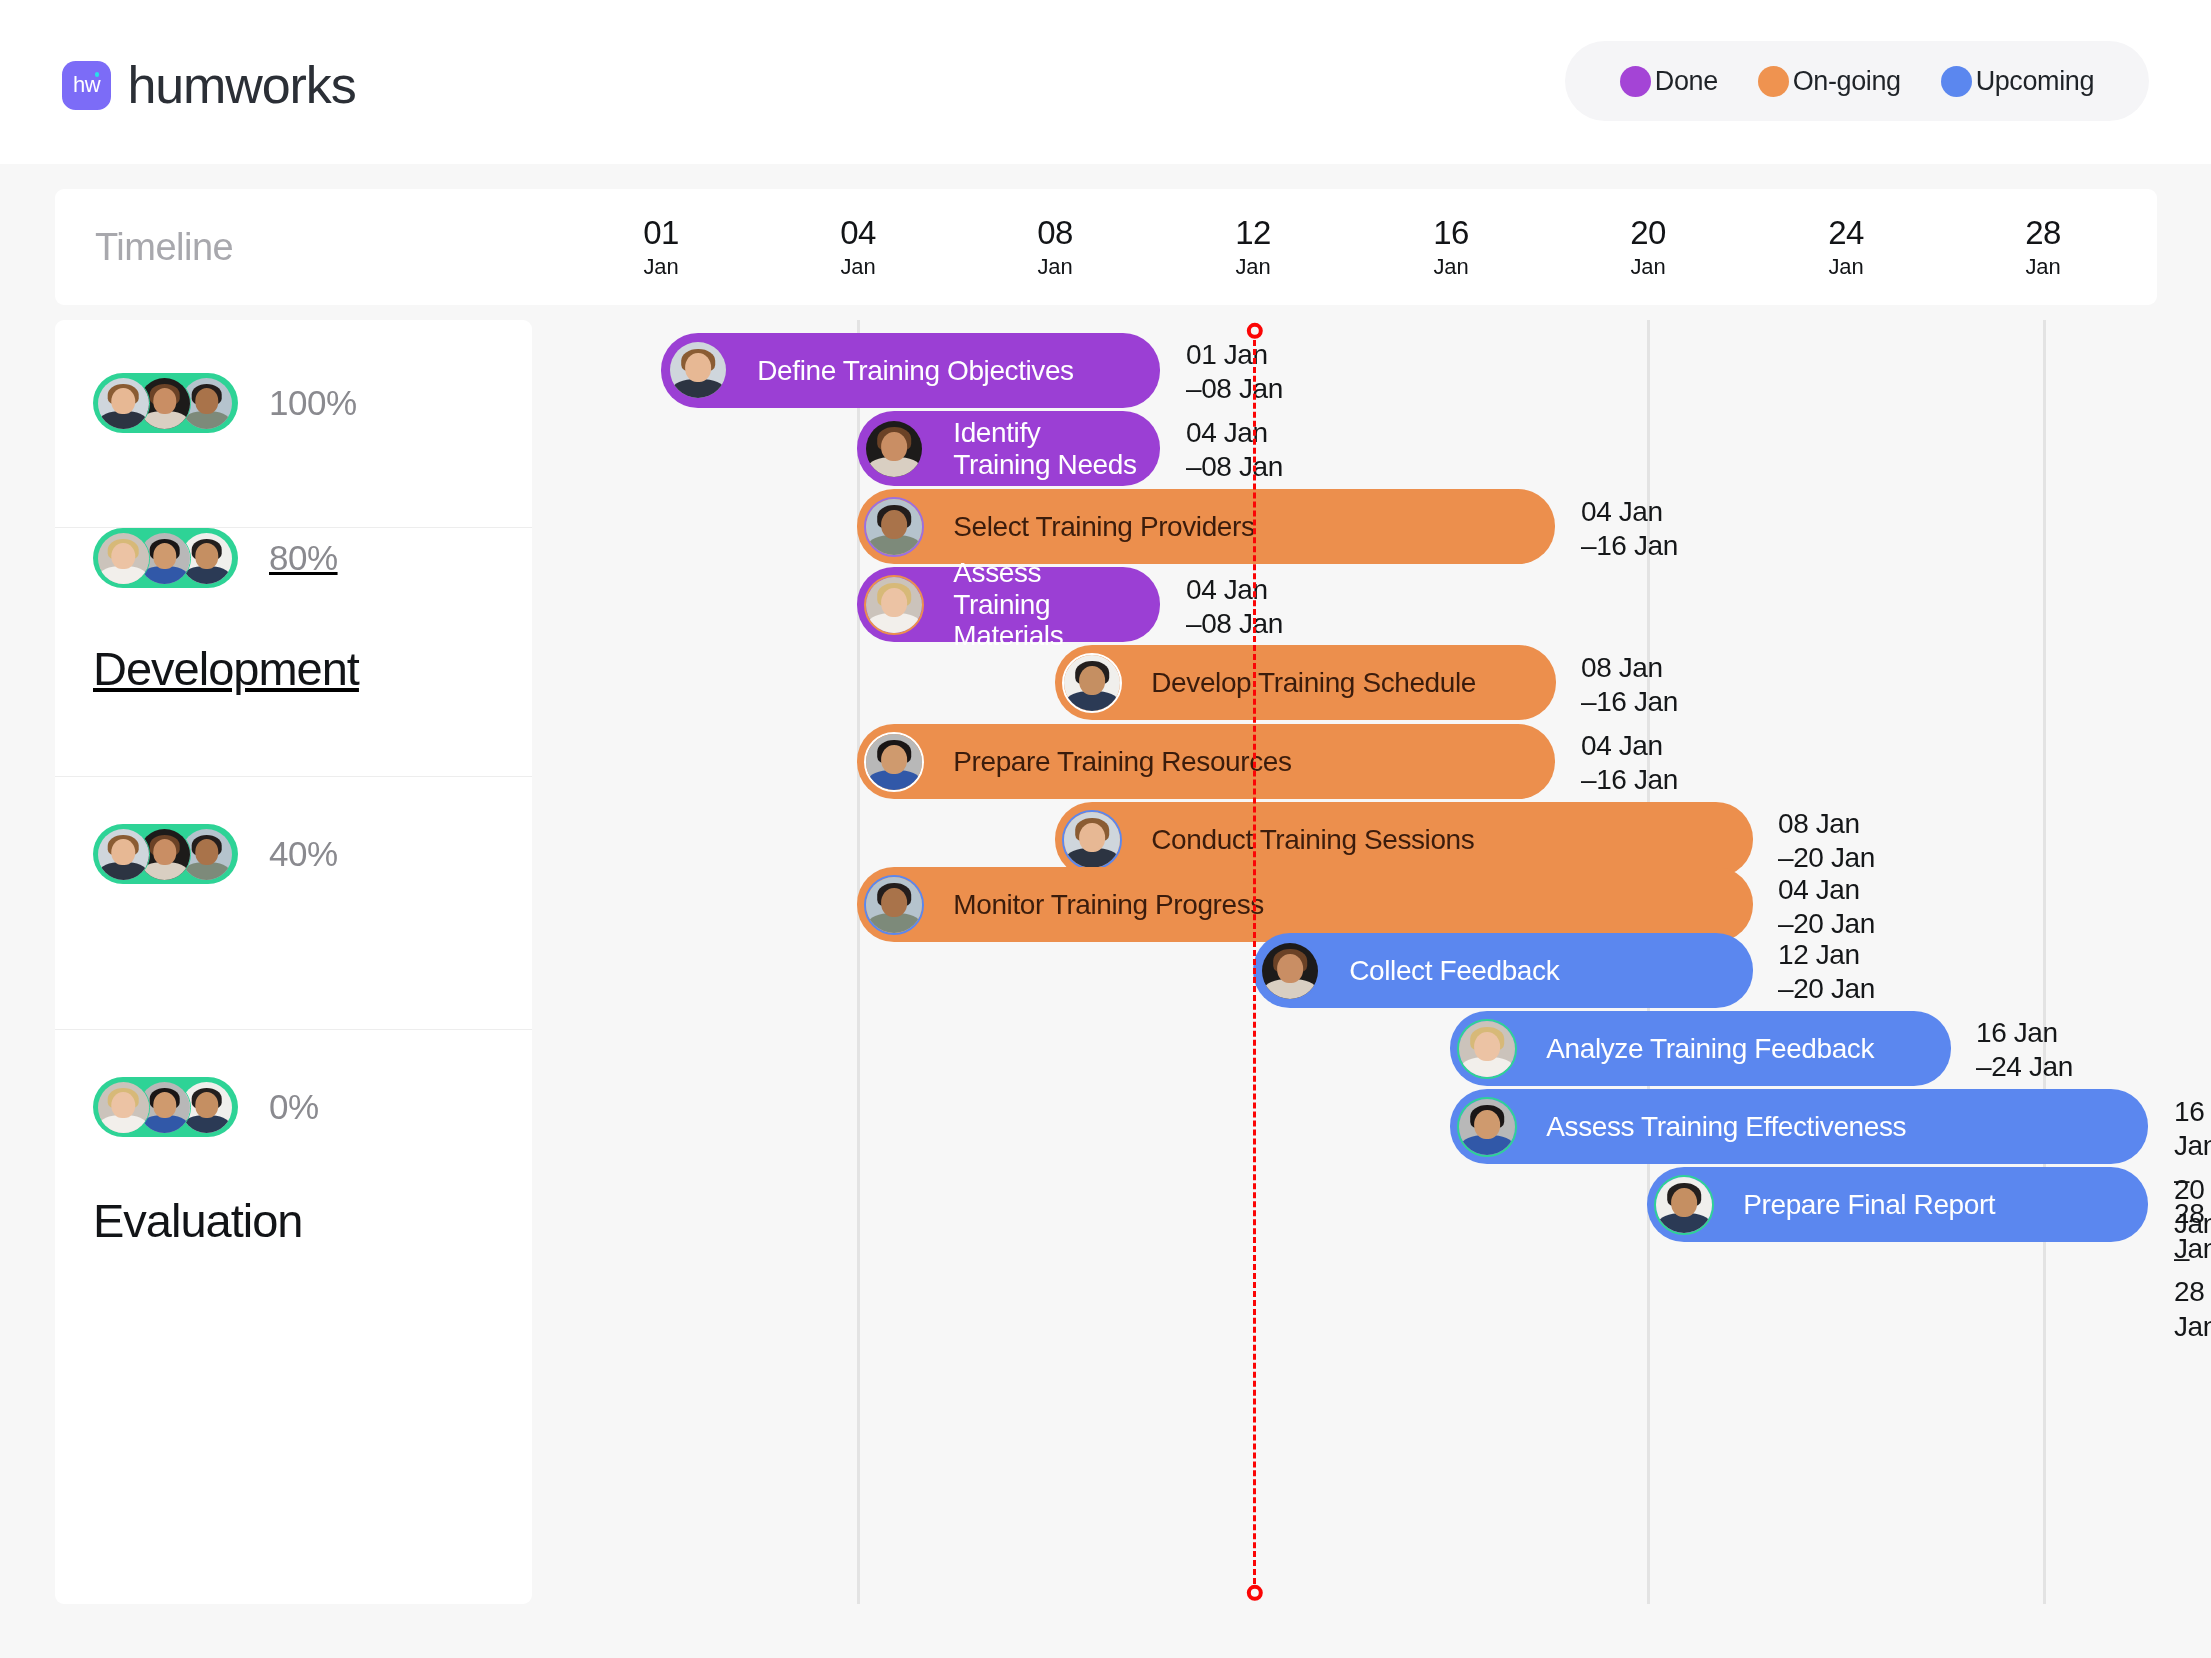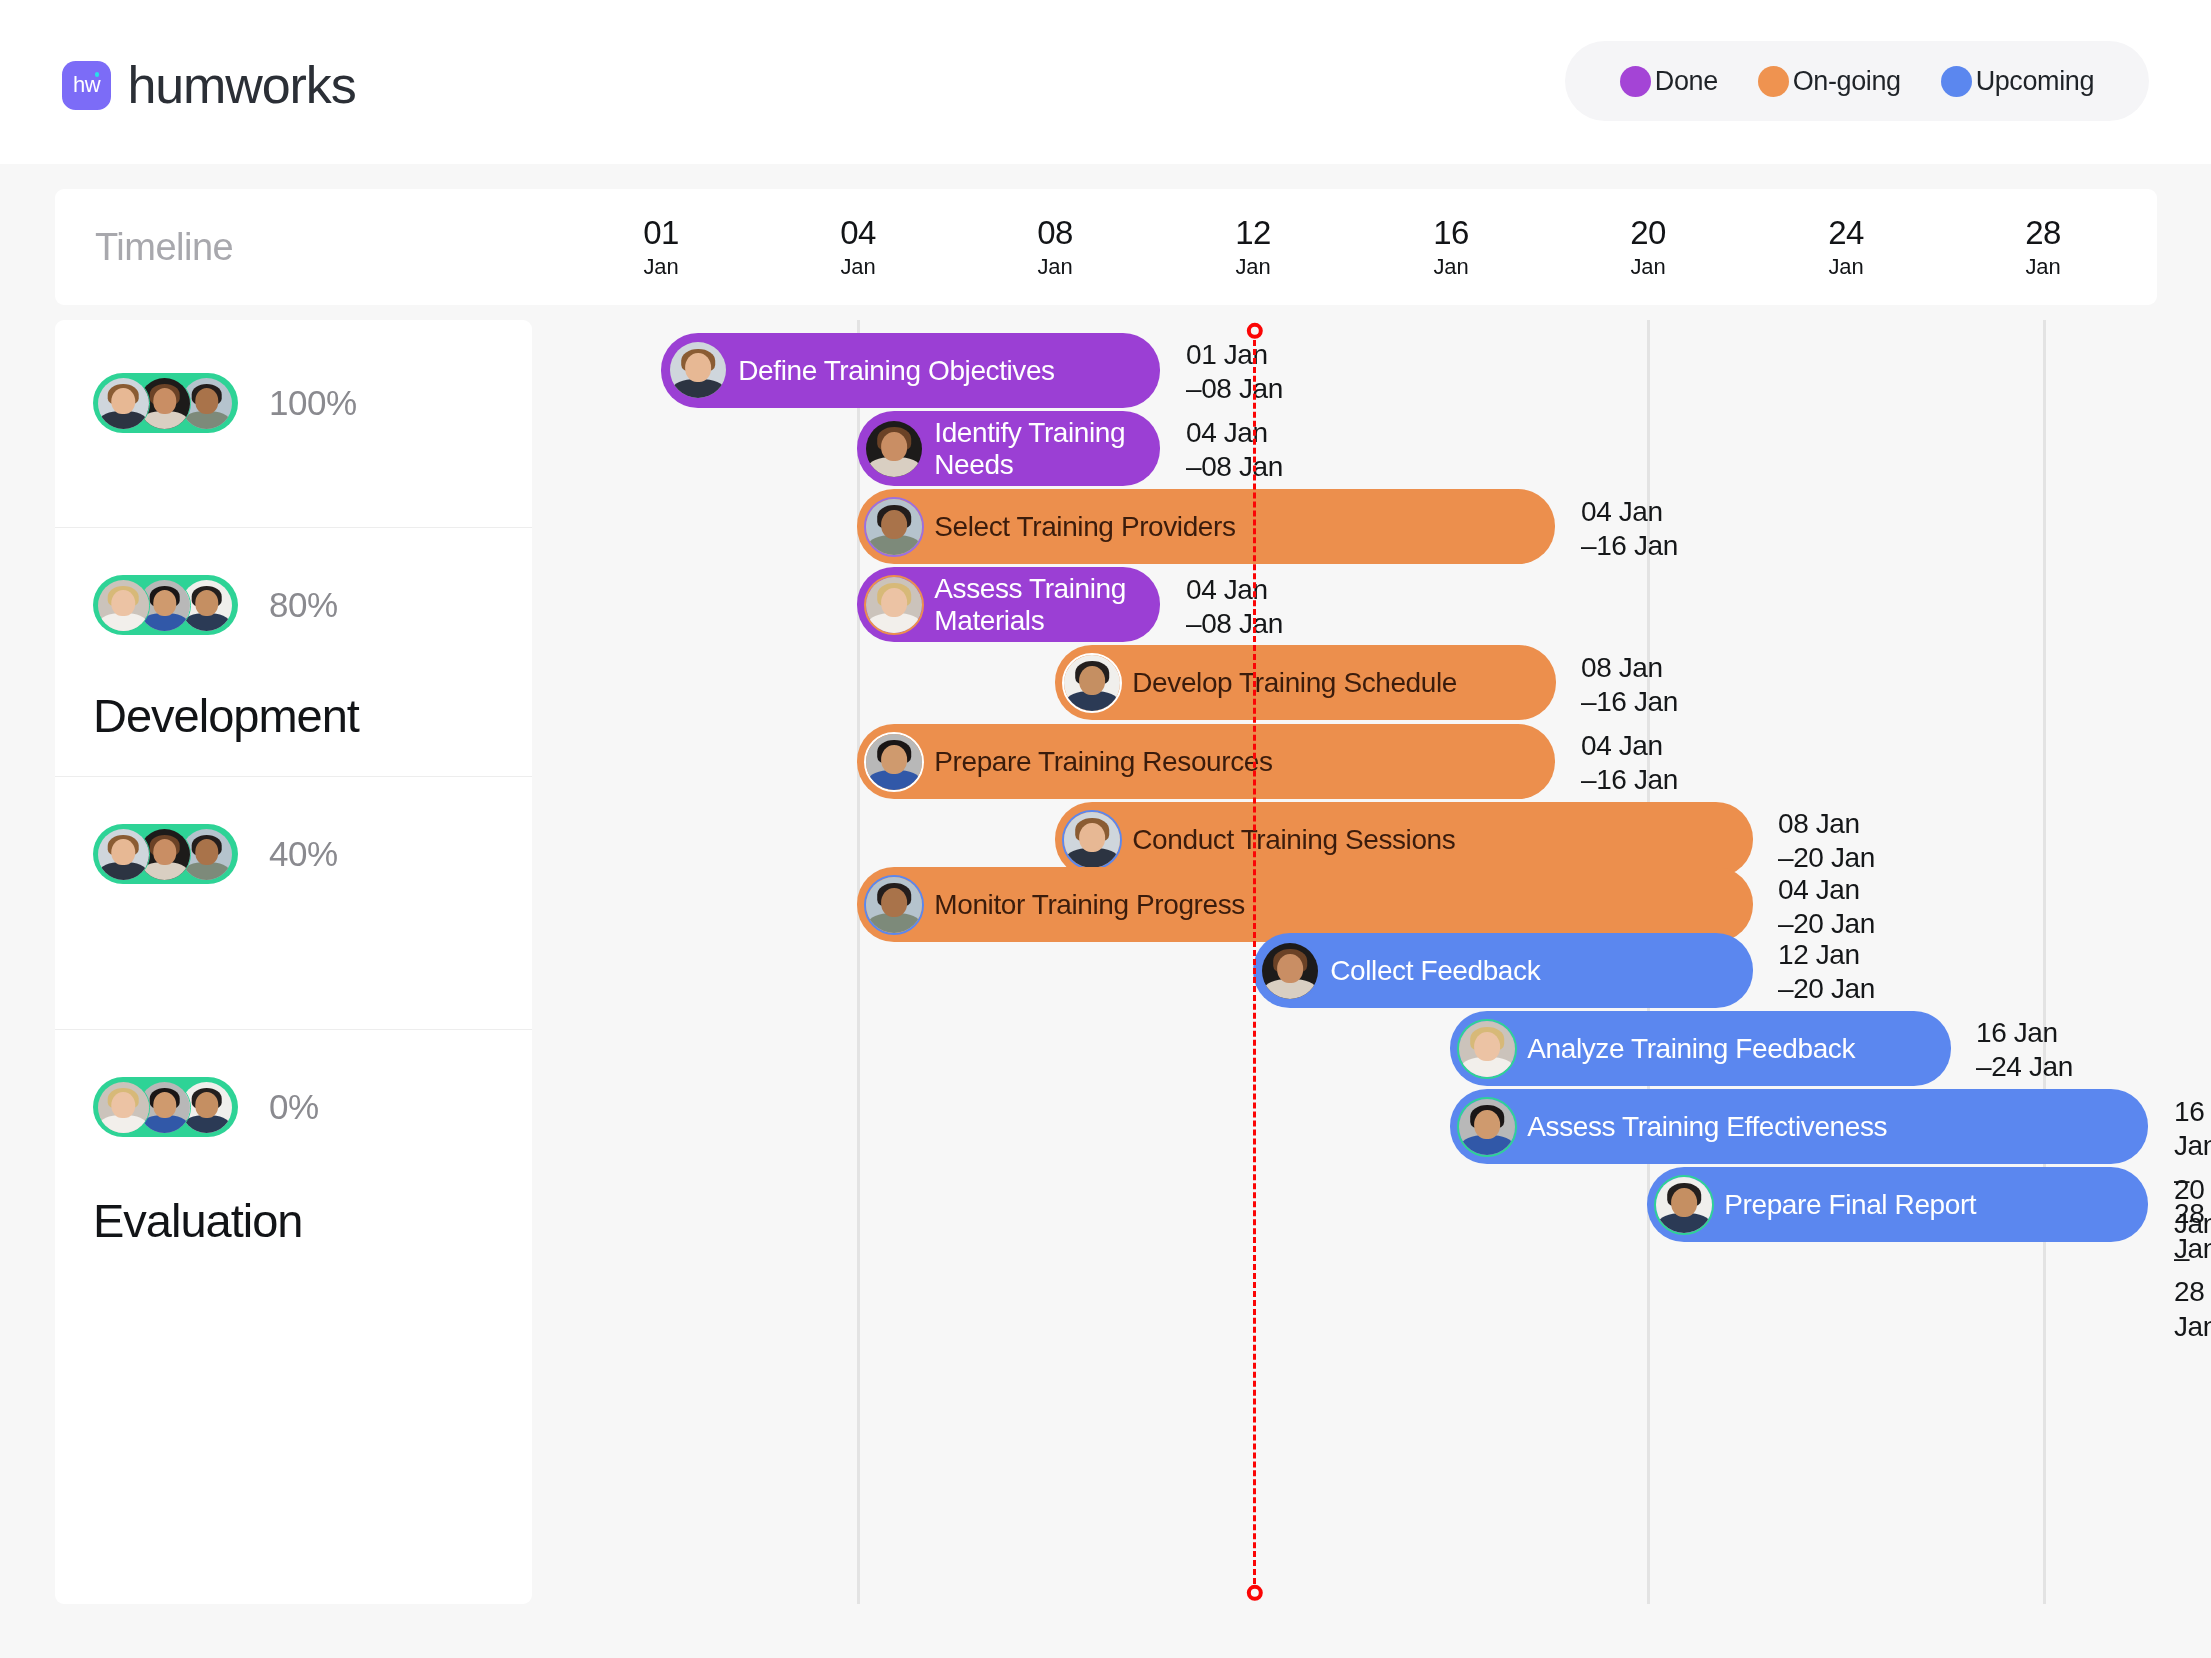--- a/index.html
+++ b/index.html
@@ -91,21 +91,21 @@
     position: absolute; top: 11px; width: 0; height: 1262px;
     border-left: 3.6px dashed #fb0505;
   }
   .today-dot {
     position: absolute; width: 16.4px; height: 16.4px; border-radius: 50%;
     border: 4.5px solid #fb0505; background: #f7f7f7; transform: translate(-50%, -50%);
   }
 
   .bar {
     position: absolute; height: 75px; border-radius: 37px;
-    display: flex; align-items: center; padding-left: 7.3px; gap: 10px;
+    display: flex; align-items: center; padding-left: 7.3px; gap: 29px;
   }
   .bar .bar-av {
     width: 60px; height: 60px; border-radius: 50%; overflow: hidden; flex: none;
     border: 2.7px solid rgba(255,255,255,0.9);
   }
   .bar .bar-label {
     font-size: 28px; letter-spacing: -0.4px; line-height: 1.12; padding-right: 16.4px;
   }
   .bar.done  { background: #9b3fd4; }
   .bar.done .bar-label  { color: #ffffff; }
@@ -227,21 +227,21 @@
                 <div class="bg" style="background:#b5c3cd"></div>
                 <div class="body" style="background:#7d8a7a"></div>
                 <div class="hair" style="background:#231d1c"></div>
                 <div class="head" style="background:#a9734a"></div>
               </div>
             </span>
           </div>
           <div class="pct">100%</div>
         </div>
       </div>
-      <div class="phase" style="height: 249px; padding-top: 47px;">
+      <div class="phase" style="height: 249px;  text-decoration: underline;">
         <div class="phase-top">
           <div class="avatar-pill">
             <span class="av">
               <div class="face">
                 <div class="bg" style="background:#cbc3bb"></div>
                 <div class="body" style="background:#f2efeb"></div>
                 <div class="hair" style="background:#d7b978"></div>
                 <div class="head" style="background:#ecc3a4"></div>
               </div>
             </span>

